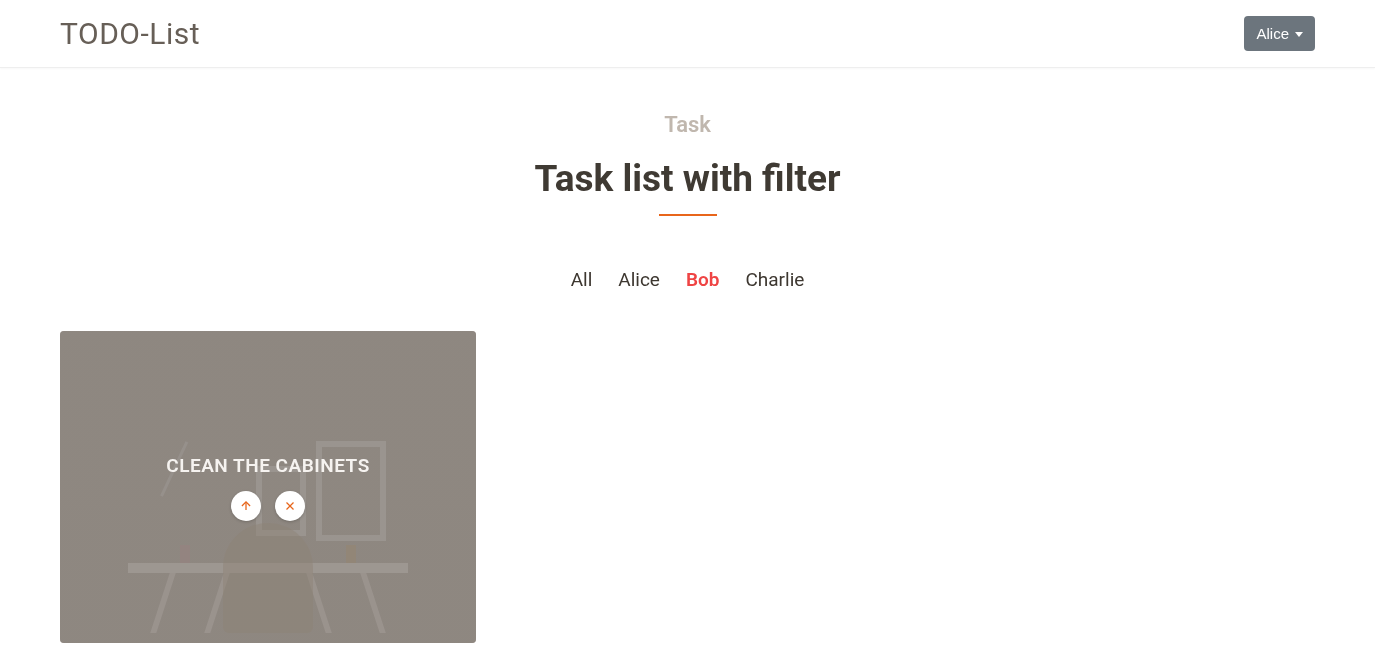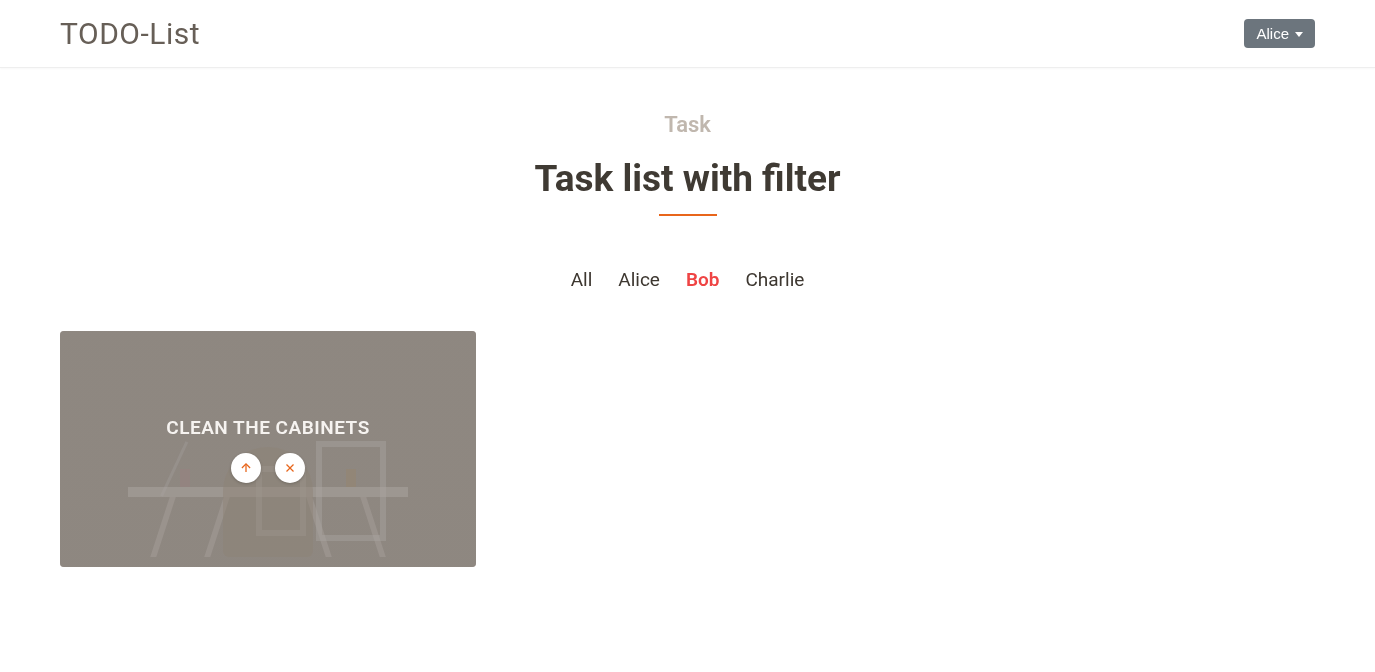--- a/index.html
+++ b/index.html
@@ -5,21 +5,20 @@
   * { box-sizing: border-box; margin: 0; padding: 0; }
   body {
     font-family: -apple-system, BlinkMacSystemFont, "Segoe UI", Roboto, "Helvetica Neue", Arial, sans-serif;
     background: #fff;
     color: #333;
     width: 1375px;
   }
   .navbar {
     display: flex;
     justify-content: space-between;
-    align-items: center;
     padding: 16px 60px 16px 60px;
     border-bottom: 1px solid #eee;
     box-shadow: 0 1px 2px rgba(0,0,0,0.03);
   }
   .brand {
     font-size: 30px;
     font-weight: 400;
     color: #675f57;
     letter-spacing: 0.5px;
   }
@@ -79,21 +78,21 @@
   .filter-item.active {
     color: #ef4444;
     font-weight: 600;
   }
   .grid {
     display: flex;
     padding: 40px 60px;
   }
   .card {
     width: 416px;
-    height: 236px;
+    height: 312px;
     border-radius: 4px;
     background: linear-gradient(rgba(90,80,72,0.45), rgba(90,80,72,0.45)),
                 linear-gradient(#d8d2cc, #d8d2cc);
     position: relative;
     display: flex;
     flex-direction: column;
     align-items: center;
     justify-content: center;
     color: #fff;
     overflow: hidden;

